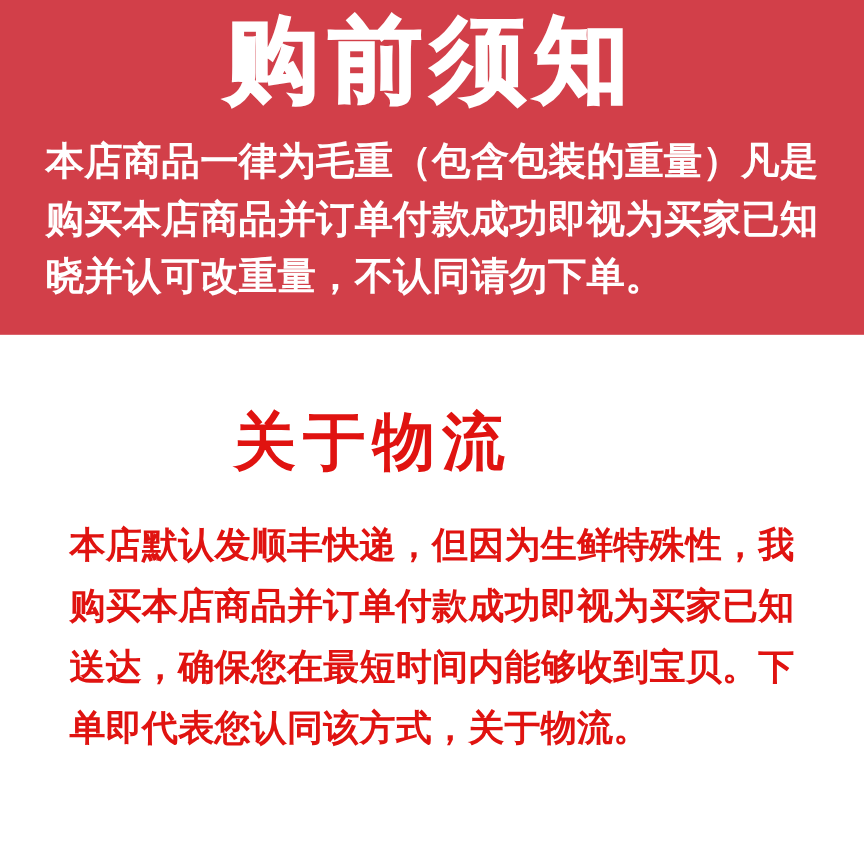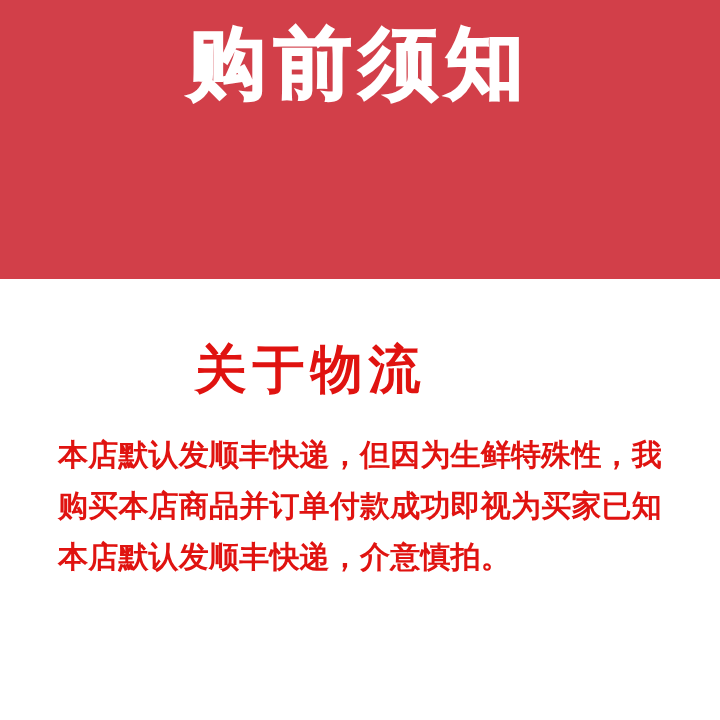--- a/index.html
+++ b/index.html
@@ -13,21 +13,21 @@
     width: 720px;
     height: 720px;
     background: var(--page-bg);
     font-family: "Liberation Sans", sans-serif;
     overflow: hidden;
   }
   .banner {
     width: 720px;
     height: 279px;
     background: var(--banner-bg);
-    padding-top: 21px;
+    padding-top: 8px;
   }
   .banner-title {
     color: var(--banner-text);
     font-size: 78px;
     line-height: 84px;
     font-weight: 900;
     text-align: center;
     letter-spacing: 8px;
     -webkit-text-stroke: 2px var(--banner-text);
   }
@@ -68,22 +68,28 @@
     white-space: nowrap;
     letter-spacing: 0.2px;
     font-weight: bold;
   }
 </style>
 </head>
 <body>
 
 <div class="banner">
   <div class="banner-title">购前须知</div>
+  <div class="banner-body">
+    <div class="line">本店商品一律为毛重（包含包装的重量）凡是</div>
+    <div class="line">购买本店商品并订单付款成功即视为买家已知</div>
+    <div class="line">晓并认可改重量，不认同请勿下单。</div>
+  </div>
 </div>
 
 <div class="logistics">
   <div class="logistics-heading">关于物流</div>
   <div class="logistics-body">
     <div class="line">本店默认发顺丰快递，但因为生鲜特殊性，我</div>
     <div class="line">购买本店商品并订单付款成功即视为买家已知</div>
-    <div class="line">本店默认发顺丰快递，介意慎拍。</div>
+    <div class="line">送达，确保您在最短时间内能够收到宝贝。下</div>
+    <div class="line">单即代表您认同该方式，关于物流。</div>
   </div>
 </div>
 
 </body></html>

